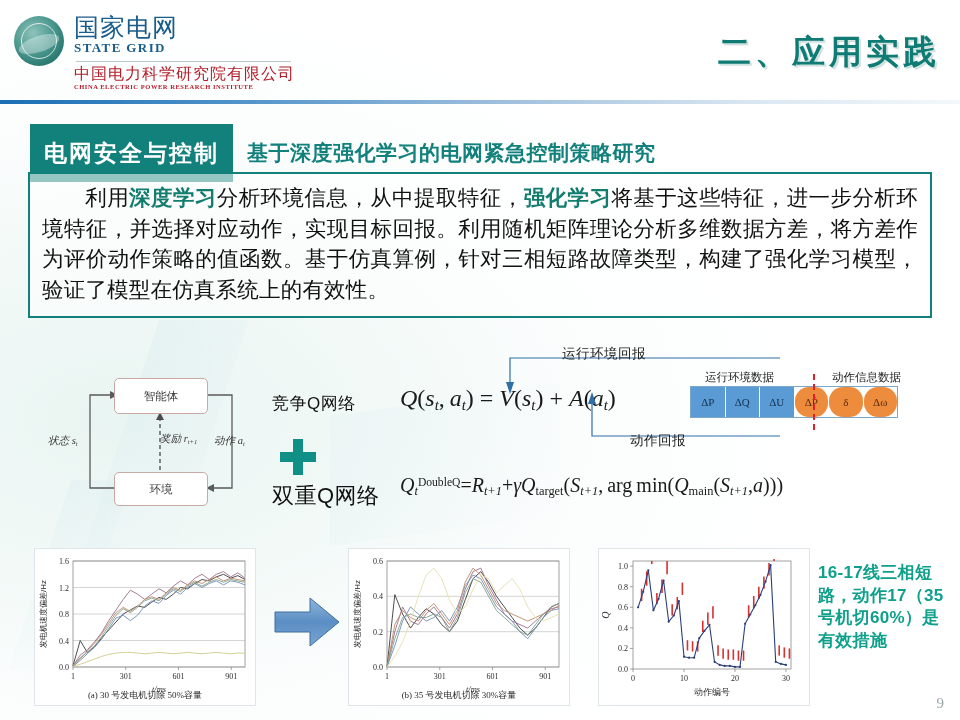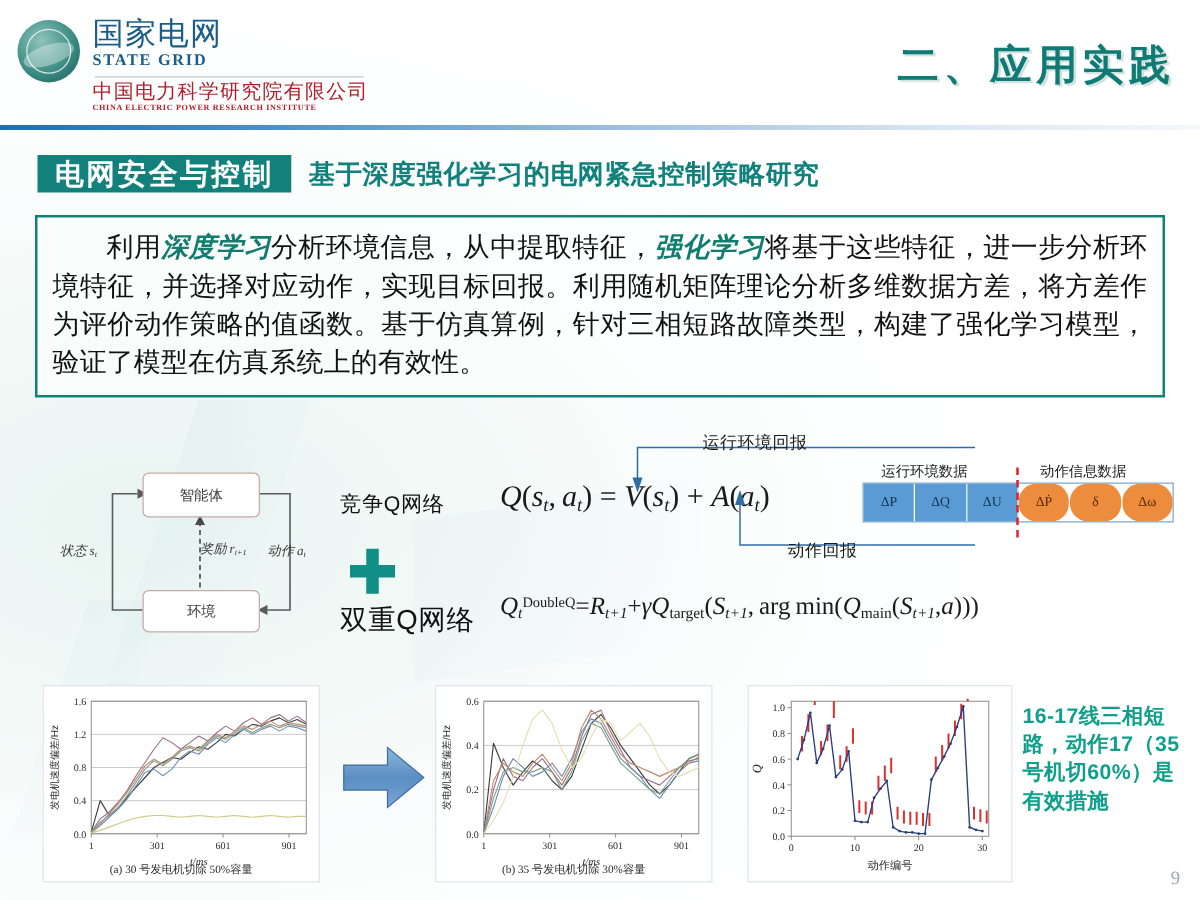--- a/index.html
+++ b/index.html
@@ -39,28 +39,28 @@
   #inst-en{font-size:6.5px;font-weight:bold;color:#b21d2a;letter-spacing:.55px;font-family:"Liberation Serif","DejaVu Serif",serif;}
 
   #section-title{position:absolute;right:20px;top:30px;font-size:33px;font-weight:bold;color:#0f7b74;
     letter-spacing:4px;text-shadow:1px 1px 0 #cfe6e3, 2px 2px 1px rgba(120,150,150,.35);}
   #header-rule{position:absolute;left:0;top:100px;width:960px;height:4px;
     background:linear-gradient(90deg,#1a6fb5 0%,#4a8fc8 22%,#9ebfdd 52%,#d9e6f1 78%,#f4f8fb 100%);}
 
   
   #title-row{position:absolute;left:30px;top:124px;display:flex;align-items:center;}
   #topic-tag{background:#12817c;color:#ffffff;font-size:23px;font-weight:bold;letter-spacing:2px;
-    padding:2px 14px;line-height:1.15;}
+    padding:16px 14px;line-height:1.15;}
   #topic-sub{color:#12817c;font-size:21px;font-weight:bold;letter-spacing:.5px;margin-left:14px;}
 
   
   #body-box{position:absolute;left:28px;top:172px;width:904px;height:146px;
     border:2px solid #12817c;background:rgba(255,255,255,.55);box-sizing:border-box;padding:9px 12px 0 12px;}
   #body-text{font-size:21.5px;line-height:1.43;color:#111111;text-align:justify;letter-spacing:.2px;}
-  #body-text .hl{color:#127d6e;font-weight:bold;font-style:italic;}
+  #body-text .hl{color:#127d6e;font-weight:bold;}
   #body-text .ind{display:inline-block;width:2em;}
 
   
   #rl-diagram{position:absolute;left:72px;top:378px;width:200px;height:128px;}
   .rl-box{position:absolute;border:1px solid #c8a9a4;border-radius:5px;background:#ffffff;
     display:flex;align-items:center;justify-content:center;font-size:11.5px;color:#3a3a3a;}
   #rl-agent{left:42px;top:0px;width:92px;height:34px;}
   #rl-env{left:42px;top:94px;width:92px;height:32px;}
   .rl-lbl{position:absolute;font-size:10.5px;color:#3a3a3a;font-family:"Liberation Serif","DejaVu Serif",serif;}
   #rl-state{left:-24px;top:56px;}
@@ -79,21 +79,21 @@
   .it{font-style:italic;}
   .sub{font-size:.62em;vertical-align:-.28em;}
   .sup{font-size:.58em;vertical-align:.5em;}
 
   
   #env-reward-label{position:absolute;left:562px;top:345px;font-size:13.5px;color:#1a1a1a;letter-spacing:.5px;}
   #act-reward-label{position:absolute;left:630px;top:432px;font-size:13.5px;color:#1a1a1a;letter-spacing:.5px;}
   #reward-svg{position:absolute;left:480px;top:336px;width:330px;height:120px;}
 
   
-  #data-table{position:absolute;left:690px;top:386px;width:249px;height:32px;display:flex;
+  #data-table{position:absolute;left:690px;top:386px;width:208px;height:32px;display:flex;
     border:1px solid #7da7c9;box-sizing:border-box;}
   .dcell{flex:1;display:flex;align-items:center;justify-content:center;font-size:11px;
     font-family:"Liberation Serif","DejaVu Serif",serif;color:#1c3b57;border-right:1px solid #ffffff;}
   .dcell:last-child{border-right:none;}
   .dcell.blue{background:#5b9bd5;color:#12334f;}
   .dcell.orange{background:#ed8c3c;color:#5c2a06;border-radius:14px;}
   #tbl-divider{position:absolute;left:813px;top:374px;width:0;height:56px;
     border-left:2px dashed #e0202a;}
   #tbl-head-env{position:absolute;left:705px;top:370px;font-size:11.5px;color:#1a1a1a;}
   #tbl-head-act{position:absolute;left:832px;top:370px;font-size:11.5px;color:#1a1a1a;}

